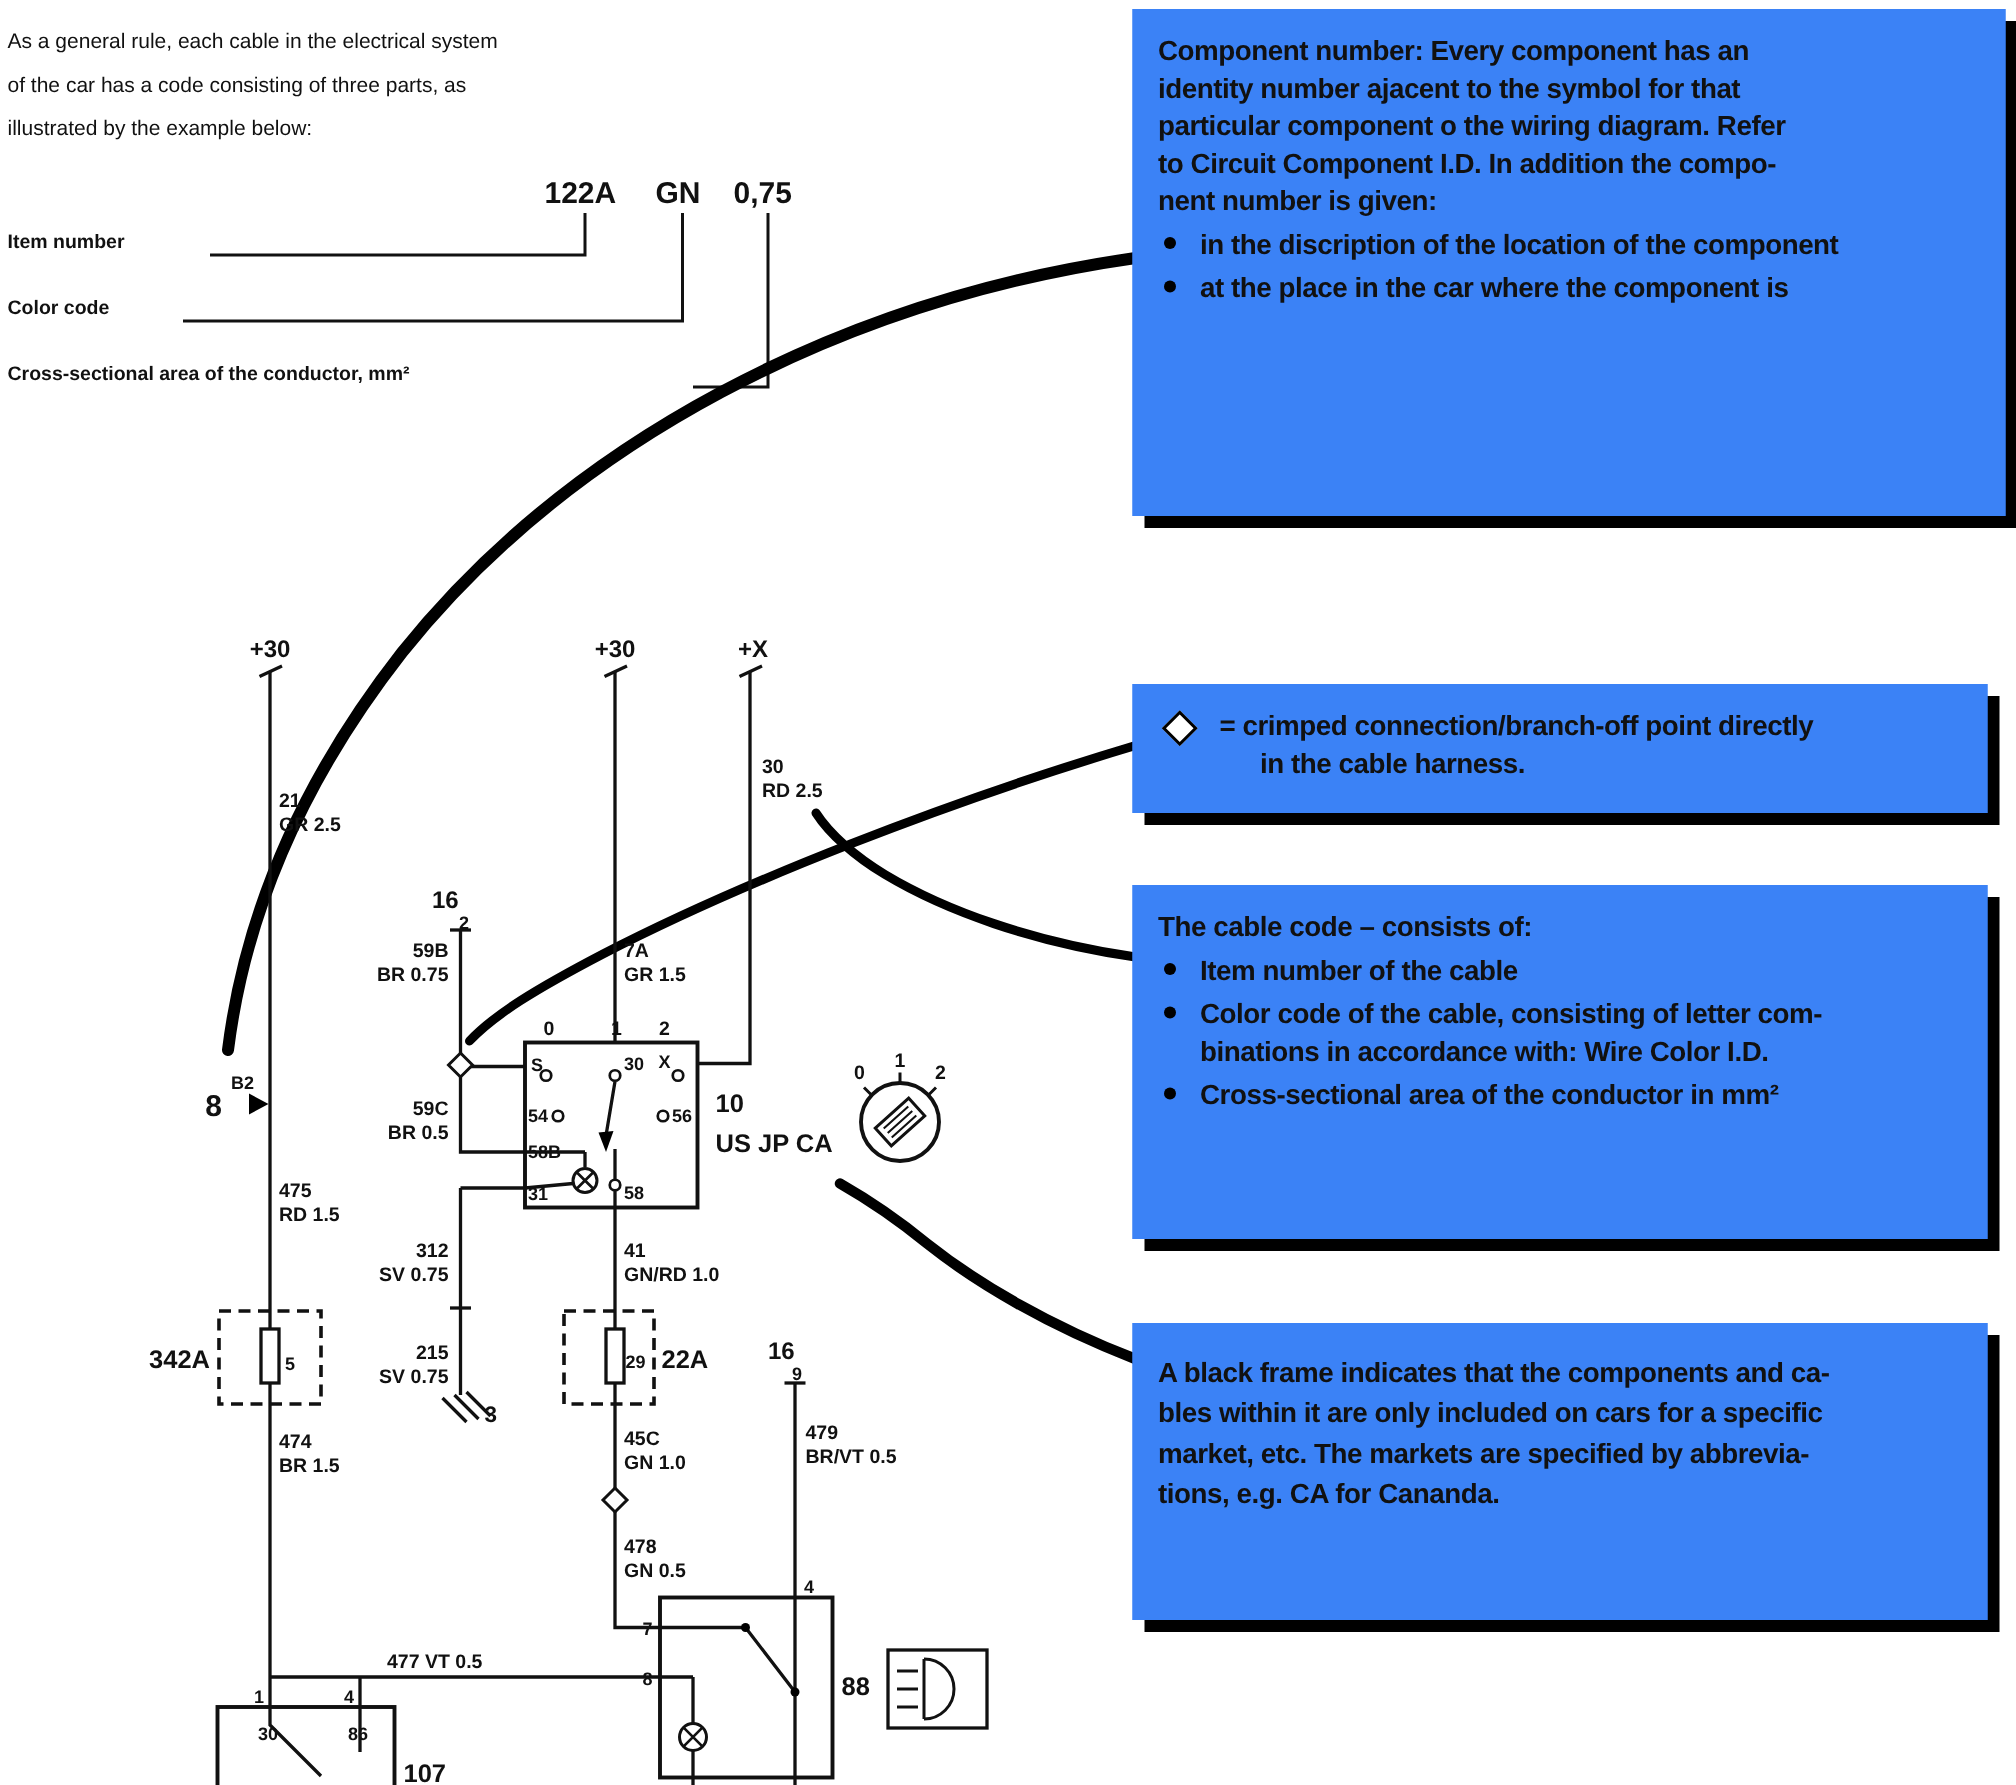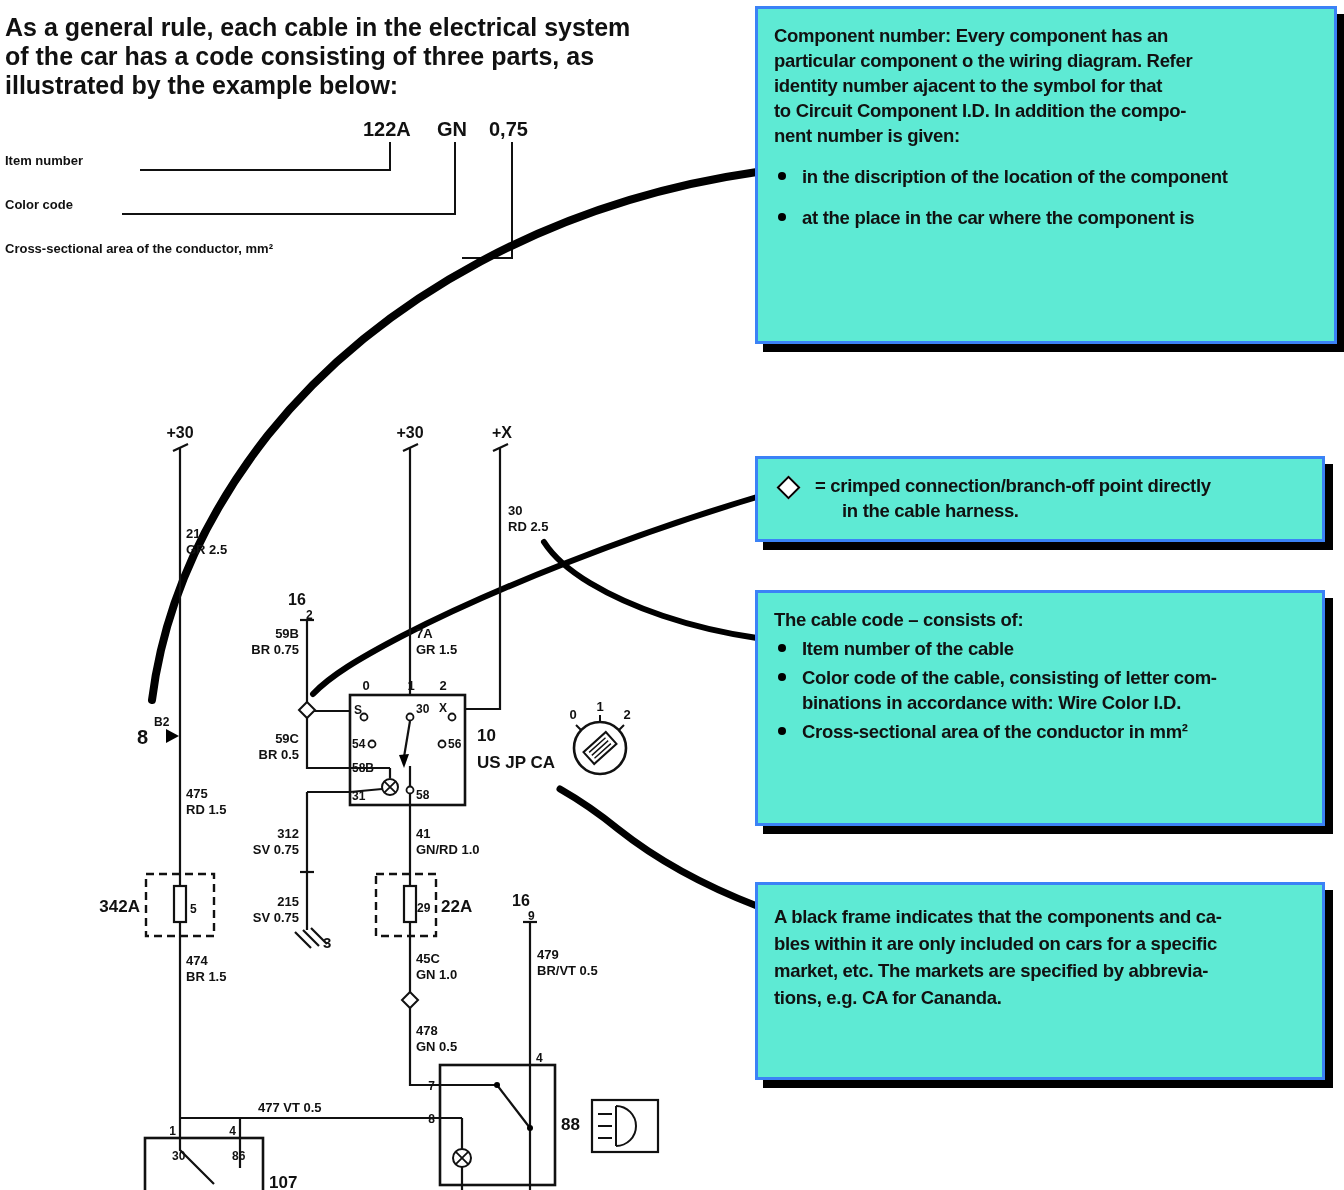--- a/index.html
+++ b/index.html
@@ -1,33 +1,33 @@
 <!DOCTYPE html>
 <html><head>
 <meta charset="utf-8">
 <style>
   html,body{margin:0;padding:0}
   body{width:1344px;height:1190px;position:relative;background:#fff;
        font-family:"Liberation Sans",sans-serif;color:#111;overflow:hidden}
 
-  .intro{position:absolute;left:5px;top:13px;font-size:25px;line-height:29px;font-weight:bold}
+  .intro{position:absolute;left:5px;top:13px;font-size:14px;line-height:29px;font-weight:normal}
   .example span{position:absolute;top:118px;font-size:20px;font-weight:bold}
   #ex-item{left:363px}#ex-color{left:437px}#ex-area{left:489px}
   .callout{position:absolute;font-size:13px;font-weight:bold;white-space:nowrap}
   #co-item{left:5px;top:153px}#co-color{left:5px;top:197px}#co-area{left:5px;top:241px}
 
-  .panel{position:absolute;background:#5eead4;border:3px solid #3b82f6;box-shadow:8px 8px 0 0 #000;
+  .panel{position:absolute;background:#3b82f6;border:1px solid #3b82f6;box-shadow:8px 8px 0 0 #000;
          box-sizing:border-box;font-weight:bold;font-size:18.5px;line-height:25px;
          padding:14px 16px;white-space:nowrap;letter-spacing:-0.3px}
   #panel-1{left:755px;top:6px;width:582px;height:338px}
   #panel-2{left:755px;top:456px;width:570px;height:86px}
   #panel-3{left:755px;top:590px;width:570px;height:236px}
   #panel-4{left:755px;top:882px;width:570px;height:198px;padding-top:18px}
   #panel-4 .plines{line-height:27px}
-  .b-row{display:flex;margin-top:16px}
+  .b-row{display:flex;margin-top:4px}
   #panel-3 .b-row{margin-top:4px}
   .dot{flex:none;width:8px;height:8px;border-radius:50%;background:#000;margin:8px 16px 0 4px}
   .diamond-icon{flex:none;width:13px;height:13px;border:2.5px solid #000;background:#fff;
                 transform:rotate(45deg);margin:6px 18px 0 6px}
   .crimp-row{display:flex}
   .indent{padding-left:27px}
   #panel-3 .p3-title{margin-bottom:4px}
 
   svg.diagram{position:absolute;left:0;top:0}
   svg text{font-family:"Liberation Sans",sans-serif;font-weight:bold;fill:#111}
@@ -222,22 +222,22 @@
   <span id="ex-area">0,75</span>
 </div>
 
 <div class="callout" id="co-item">Item number</div>
 <div class="callout" id="co-color">Color code</div>
 <div class="callout" id="co-area">Cross-sectional area of the conductor, mm²</div>
 
 <div class="panel" id="panel-1">
   <div class="plines">
     <div>Component number: Every component has an</div>
+    <div>identity number ajacent to the symbol for that</div>
     <div>particular component o the wiring diagram. Refer</div>
-    <div>identity number ajacent to the symbol for that</div>
     <div>to Circuit Component I.D. In addition the compo-</div>
     <div>nent number is given:</div>
   </div>
   <div class="b-row">
     <span class="dot"></span>
     <div class="btext">
       <div>in the discription of the location of the component</div>
     </div>
   </div>
   <div class="b-row">

